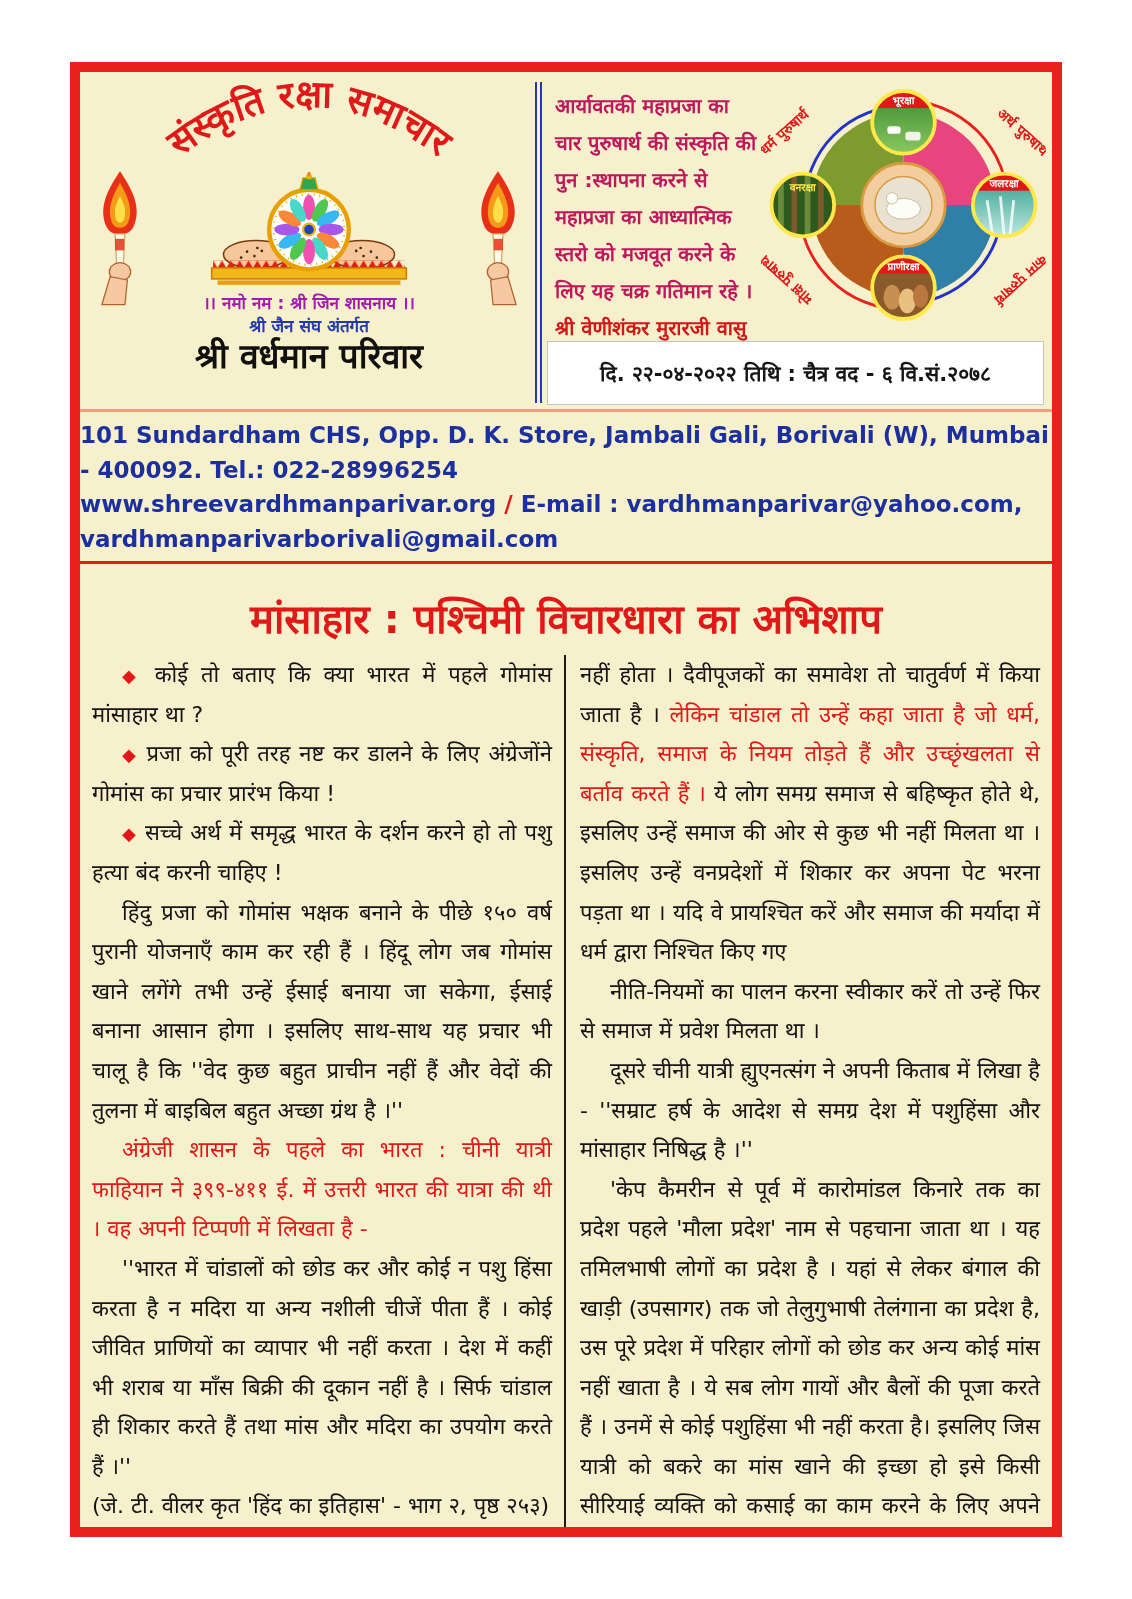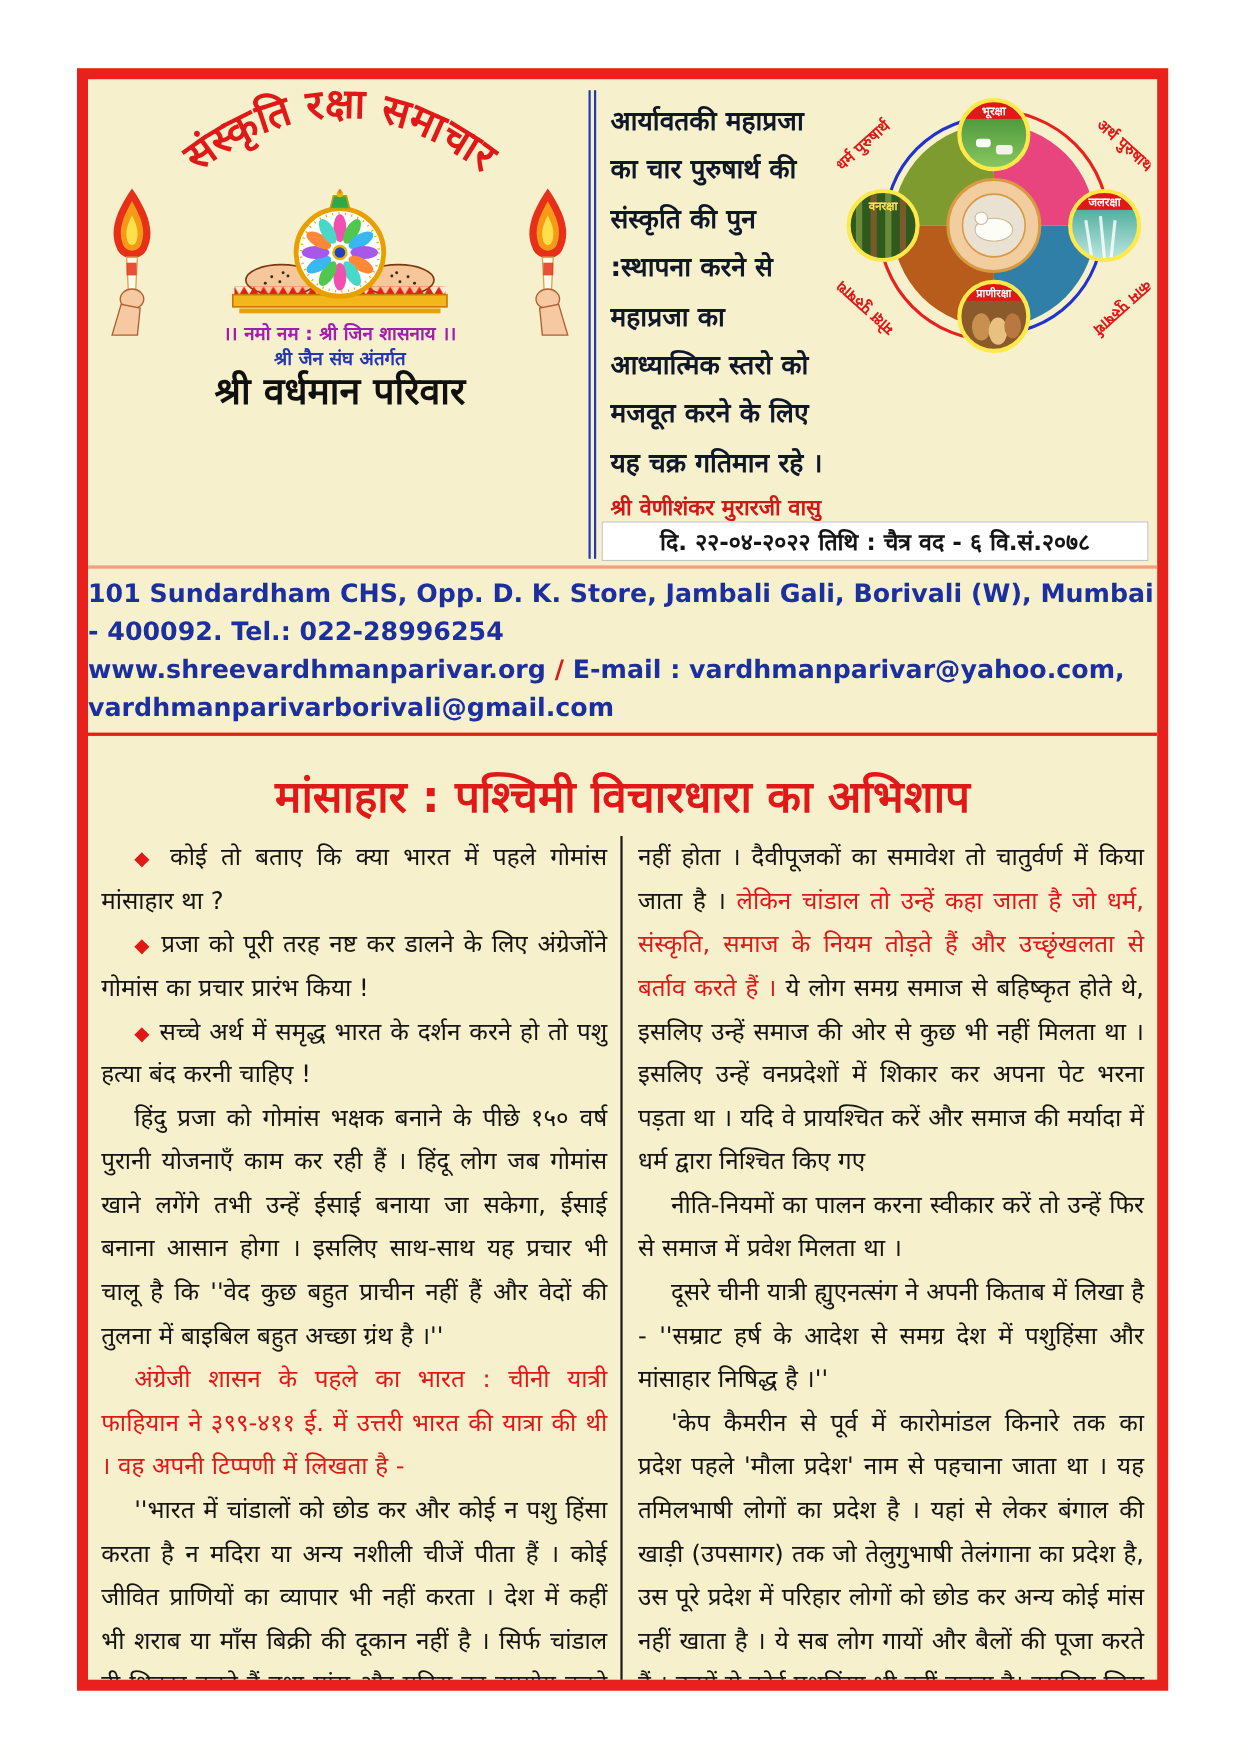--- a/index.html
+++ b/index.html
@@ -20,27 +20,27 @@
   .torch{position:absolute;top:92px;width:60px;height:140px;}
   .torch.l{left:4px;}
   .torch.r{right:4px;transform:scaleX(-1);}
   .mantra{color:#a21caf;font-weight:bold;font-size:17px;margin-top:1px;}
   .suborg{color:#2438b0;font-weight:bold;font-size:17px;}
   .org{color:#101010;font-weight:bold;font-size:34px;line-height:1.15;}
   .hdr-div{border-left:7px double #2438b0;margin:6px 3px;}
   .hdr-right{flex:1;display:flex;flex-direction:column;}
   .hdr-right-top{display:flex;flex:1;}
   .mission{width:216px;padding:12px 2px 0 10px;box-sizing:border-box;}
-  .mission-text{color:#0f172a;font-weight:bold;font-size:24px;line-height:1.85;text-align:left;}
+  .mission-text{color:#be185d;font-weight:bold;font-size:20px;line-height:1.85;text-align:left;}
   .mission-author{color:#d01818;font-weight:bold;font-size:20px;margin-top:4px;}
   .chakra-wrap{flex:1;position:relative;}
   .chakra-svg{width:100%;height:258px;display:block;}
   .datebar{
     background:#ffffff;border:1px solid #c4c4c4;text-align:center;
-    font-size:21px;font-weight:bold;color:#151515;padding:3px 0;margin:0 2px 4px 2px;
+    font-size:21px;font-weight:bold;color:#151515;padding:17px 0;margin:0 2px 4px 2px;
   }
   
   .rule-salmon{height:3px;background:#f0a080;}
   .rule-red{height:3px;background:#e02010;}
   .addr{text-align:left;color:#1b2f9e;font-weight:bold;font-size:23px;padding:6px 0 5px;line-height:1.5;}
   .addr .slash{color:#e01818;}
   
   .headline{color:#e01818;font-weight:bold;font-size:40px;text-align:center;padding:26px 0 8px;}
   
   .body-cols{display:flex;padding:2px 12px 0 12px;}

